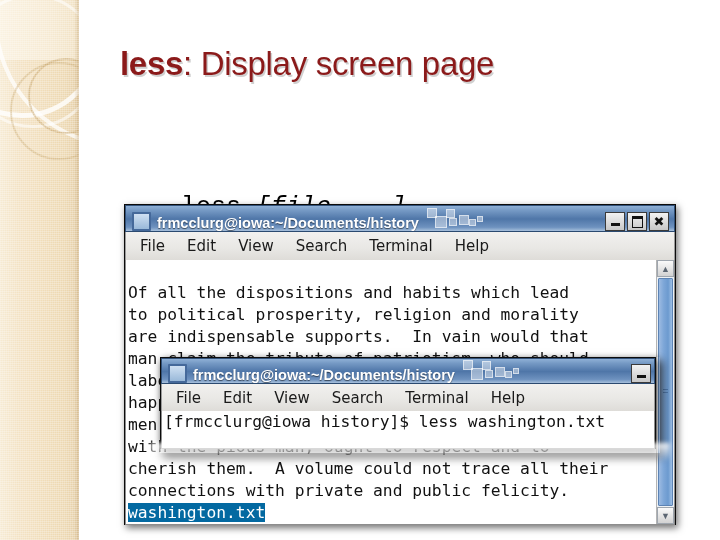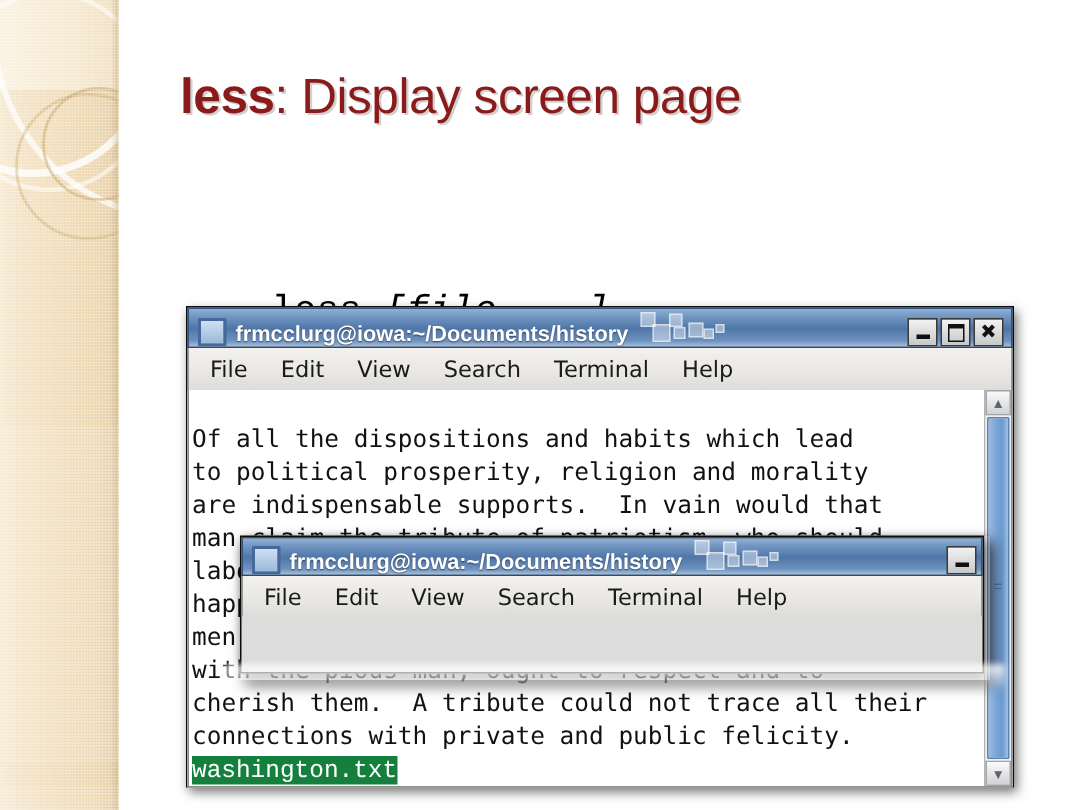--- a/index.html
+++ b/index.html
@@ -186,23 +186,22 @@
     position:absolute;
     left:2px; top:0;
     font-family:"DejaVu Sans Mono","Liberation Mono",monospace;
     font-size:16.3px;
     line-height:22px;
     color:#111;
     white-space:pre;
     letter-spacing:0px;
   }
   .term-text .statusline{
-    background:#15803d;
+    background:#0369a1;
     color:#ffffff;
-    font-family:Liberation Mono, monospace;
   }
 
   
   .scrollbar{
     position:absolute;
     top:0; right:0;
     width:17px;
     background:#e9e9e9;
     border-left:1px solid #b4b4b4;
     display:flex; flex-direction:column;
@@ -321,21 +320,21 @@
     <div class="term-body">
       <div class="term-text">
 <span>Of all the dispositions and habits which lead</span>
 <span>to political prosperity, religion and morality</span>
 <span>are indispensable supports.  In vain would that</span>
 <span>man claim the tribute of patriotism, who should</span>
 <span>labor to subvert these great pillars of human</span>
 <span>happiness, these firmest props of the duties of</span>
 <span>men and citizens.  The mere politician, equally</span>
 <span>with the pious man, ought to respect and to</span>
-<span>cherish them.  A tribute could not trace all their</span>
+<span>cherish them.  A volume could not trace all their</span>
 <span>connections with private and public felicity.</span>
 <span class="statusline">washington.txt</span></div>
 
       <div class="scrollbar">
         <div class="sb-btn">▲</div>
         <div class="sb-track">
           <div class="sb-thumb">
             <span class="sb-grip"></span>
           </div>
         </div>
@@ -369,17 +368,20 @@
 
     <div class="menubar">
       <span class="menu-item">File</span>
       <span class="menu-item">Edit</span>
       <span class="menu-item">View</span>
       <span class="menu-item">Search</span>
       <span class="menu-item">Terminal</span>
       <span class="menu-item">Help</span>
     </div>
 
+    <div class="term-body">
+      <div class="term-text"><span>[frmcclurg@iowa history]$ less washington.txt</span></div>
+    </div>
   </div>
 
   <div id="front-smear"></div>
 
 </div>
 
 </body></html>

